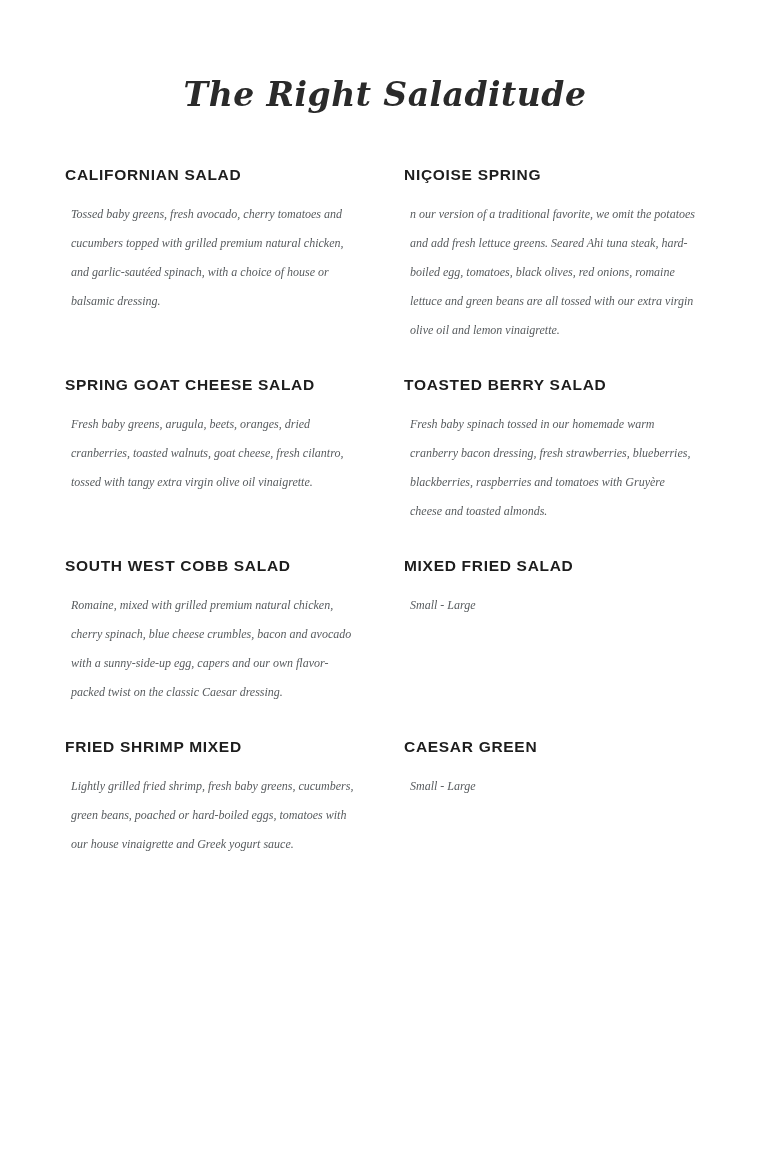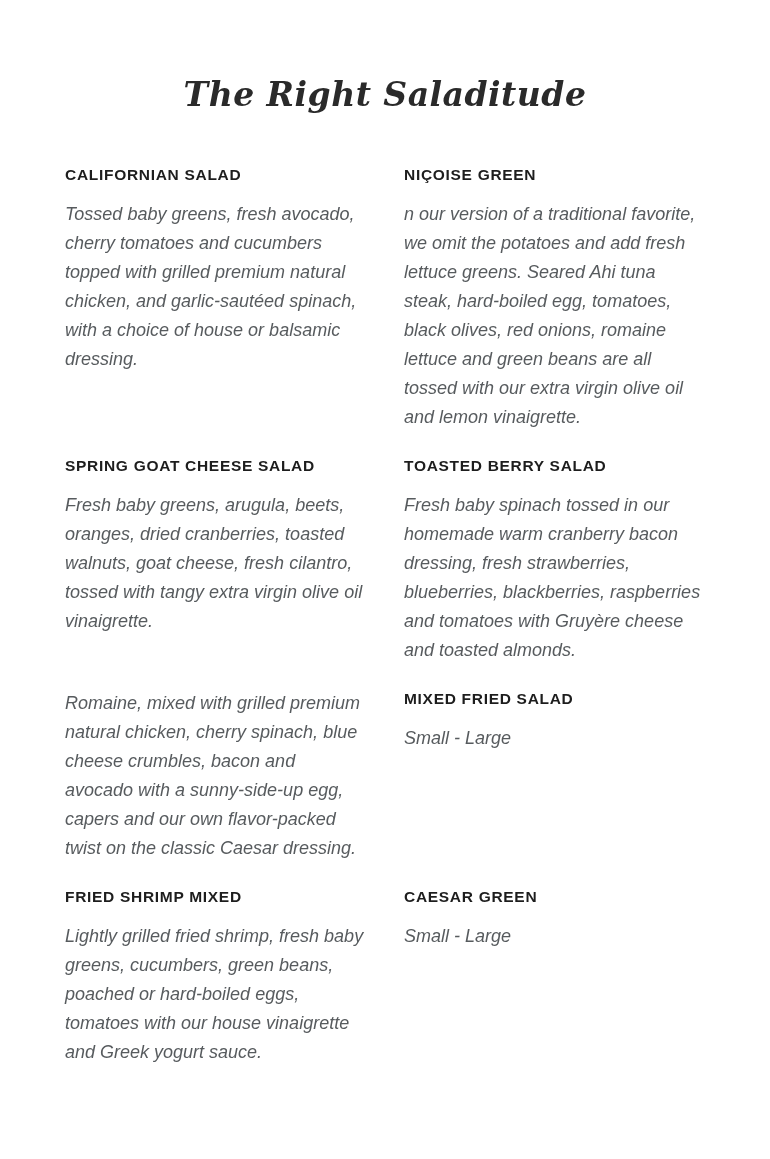--- a/index.html
+++ b/index.html
@@ -40,57 +40,59 @@
   .menu-item { min-width: 0; }
   .item-name {
     margin: 0 0 15px 0;
     font-size: 15.5px;
     line-height: 20px;
     font-weight: 700;
     letter-spacing: 0.7px;
     color: #1d1d1d;
   }
   .item-desc {
-    margin: 0;
+    margin: 6px;
     font-style: italic;
-    font-size: 18px;
+    font-size: 12px;
     line-height: 29px;
     color: #575b5e;
+    font-family: Liberation Serif, serif;
   }
 </style>
 </head>
 <body>
 
 <div class="page">
 
   <div class="page-title">The Right Saladitude</div>
 
   <div class="menu-grid">
 
     <section class="menu-item">
       <h3 class="item-name">CALIFORNIAN SALAD</h3>
       <p class="item-desc">Tossed baby greens, fresh avocado, cherry tomatoes and cucumbers topped with grilled premium natural chicken, and garlic-sautéed spinach, with a choice of house or balsamic dressing.</p>
     </section>
 
     <section class="menu-item">
-      <h3 class="item-name">NIÇOISE GREEN</h3>
+      <h3 class="item-name">NIÇOISE SPRING</h3>
       <p class="item-desc">n our version of a traditional favorite, we omit the potatoes and add fresh lettuce greens. Seared Ahi tuna steak, hard-boiled egg, tomatoes, black olives, red onions, romaine lettuce and green beans are all tossed with our extra virgin olive oil and lemon vinaigrette.</p>
     </section>
 
     <section class="menu-item">
       <h3 class="item-name">SPRING GOAT CHEESE SALAD</h3>
       <p class="item-desc">Fresh baby greens, arugula, beets, oranges, dried cranberries, toasted walnuts, goat cheese, fresh cilantro, tossed with tangy extra virgin olive oil vinaigrette.</p>
     </section>
 
     <section class="menu-item">
       <h3 class="item-name">TOASTED BERRY SALAD</h3>
       <p class="item-desc">Fresh baby spinach tossed in our homemade warm cranberry bacon dressing, fresh strawberries, blueberries, blackberries, raspberries and tomatoes with Gruyère cheese and toasted almonds.</p>
     </section>
 
     <section class="menu-item">
+      <h3 class="item-name">SOUTH WEST COBB SALAD</h3>
       <p class="item-desc">Romaine, mixed with grilled premium natural chicken, cherry spinach, blue cheese crumbles, bacon and avocado with a sunny-side-up egg, capers and our own flavor-packed twist on the classic Caesar dressing.</p>
     </section>
 
     <section class="menu-item">
       <h3 class="item-name">MIXED FRIED SALAD</h3>
       <p class="item-desc">Small - Large</p>
     </section>
 
     <section class="menu-item">
       <h3 class="item-name">FRIED SHRIMP MIXED</h3>

